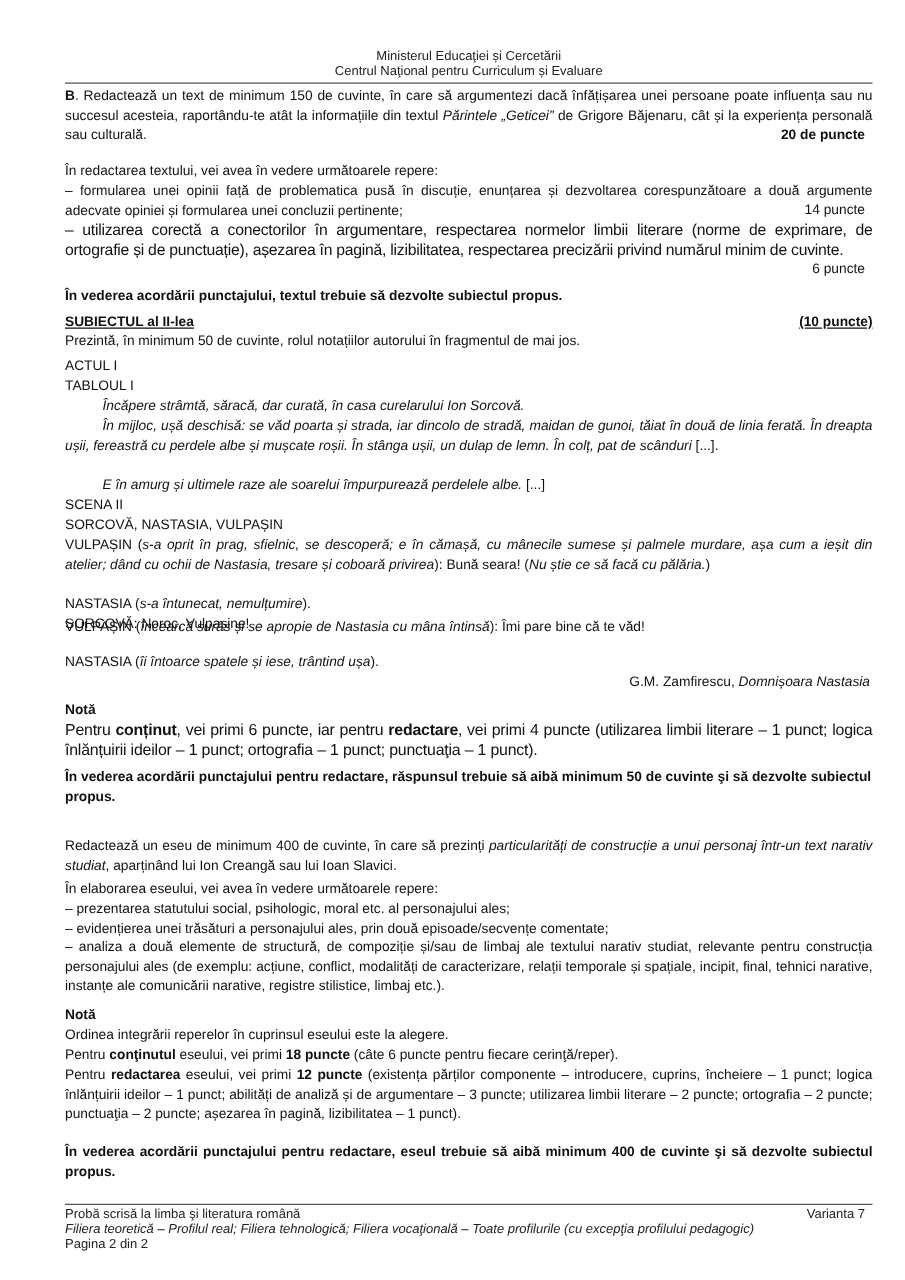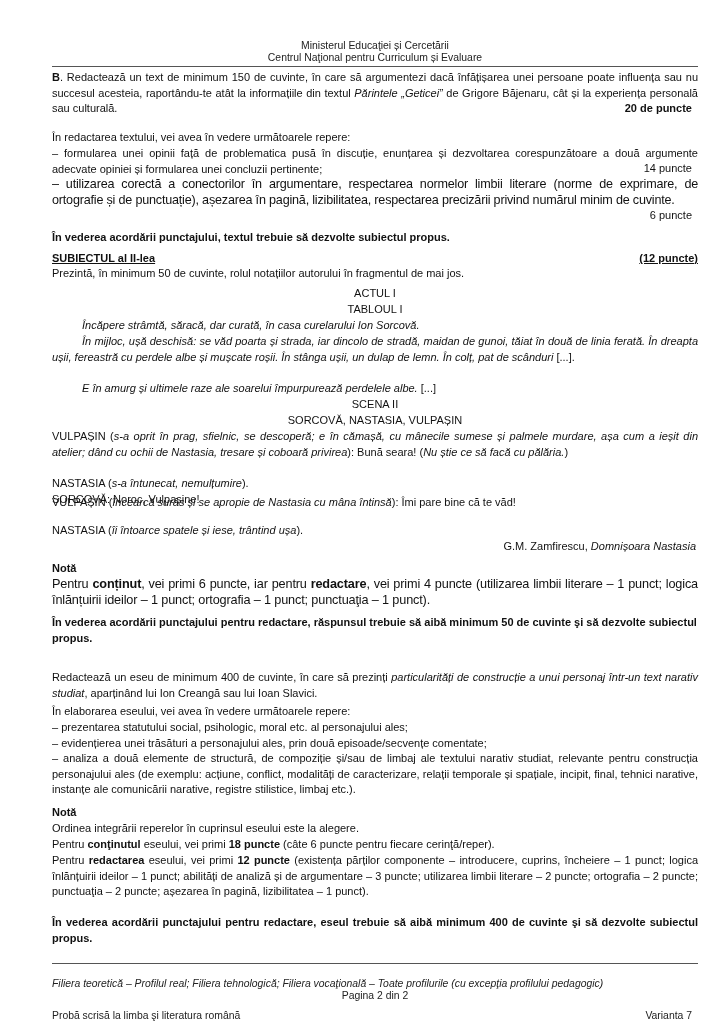--- a/index.html
+++ b/index.html
@@ -5,22 +5,22 @@
   html, body { margin: 0; padding: 0; background: #ffffff; }
   body {
     width: 724px; height: 1024px; position: relative; overflow: hidden;
     font-family: "Liberation Sans", sans-serif; color: #111;
   }
   .page { position: absolute; left: 0; top: 0; width: 724px; height: 848px; }
   .hdr { position: absolute; left: 52px; width: 646px; text-align: center; font-size: 10.4px; line-height: 12px; color: #222; }
   .hdr-line { position: absolute; left: 52px; width: 646px; top: 66px; border-top: 1px solid #555; }
   .blk { position: absolute; left: 52px; width: 646px; font-size: 11px; line-height: 15.6px; }
   .j { text-align: justify; }
-  .row { display: flex; justify-content: space-between; margin-top: 44px; }
-  .c { text-align: center; }
+  .row { display: flex; justify-content: space-between; }
+  .c { text-align: left; }
   .r { text-align: right; }
   .ind { text-indent: 30px; }
   .b { font-weight: bold; }
   .i { font-style: italic; }
   .sect { display: flex; justify-content: space-between; font-weight: bold; text-decoration: underline; }
   .ftr-line { position: absolute; left: 52px; width: 646px; top: 963px; border-top: 1px solid #555; }
   .ftr { position: absolute; left: 52px; width: 646px; font-size: 10.4px; line-height: 12px; color: #222; }
 </style>
 </head>
 <body>
@@ -38,21 +38,21 @@
 
   <div class="blk" style="top:130px">În redactarea textului, vei avea în vedere următoarele repere:</div>
   <div class="blk j" style="top:146px">– formularea unei opinii față de problematica pusă în discuție, enunțarea și dezvoltarea corespunzătoare a două argumente adecvate opiniei și formularea unei concluzii pertinente;</div>
   <div class="blk r" style="top:161px; width:640px">14 puncte</div>
   <div class="blk j" style="top:177px; font-size:12.6px; letter-spacing:-0.2px">– utilizarea corectă a conectorilor în argumentare, respectarea normelor limbii literare (norme de exprimare, de ortografie și de punctuație), așezarea în pagină, lizibilitatea, respectarea precizării privind numărul minim de cuvinte.</div>
   <div class="blk r" style="top:208px; width:640px">6 puncte</div>
   <div class="blk b" style="top:230px">În vederea acordării punctajului, textul trebuie să dezvolte subiectul propus.</div>
 
   <div class="blk sect" style="top:251px">
     <span>SUBIECTUL al II-lea</span>
-    <span>(12 puncte)</span>
+    <span>(10 puncte)</span>
   </div>
   <div class="blk" style="top:266px">Prezintă, în minimum 50 de cuvinte, rolul notațiilor autorului în fragmentul de mai jos.</div>
   <div class="blk c" style="top:286px">ACTUL I</div>
   <div class="blk c" style="top:302px">TABLOUL I</div>
   <div class="blk i ind" style="top:318px">Încăpere strâmtă, săracă, dar curată, în casa curelarului Ion Sorcovă.</div>
   <div class="blk j ind" style="top:334px"><span class="i">În mijloc, ușă deschisă: se văd poarta și strada, iar dincolo de stradă, maidan de gunoi, tăiat în două de linia ferată. În dreapta ușii, fereastră cu perdele albe și mușcate roșii. În stânga ușii, un dulap de lemn. În colț, pat de scânduri</span><span> [...].</span></div>
   <div class="blk ind" style="top:381px"><span class="i">E în amurg și ultimele raze ale soarelui împurpurează perdelele albe.</span><span> [...]</span></div>
   <div class="blk c" style="top:413px">SORCOVĂ, NASTASIA, VULPAȘIN</div>
   <div class="blk c" style="top:397px">SCENA II</div>
 

